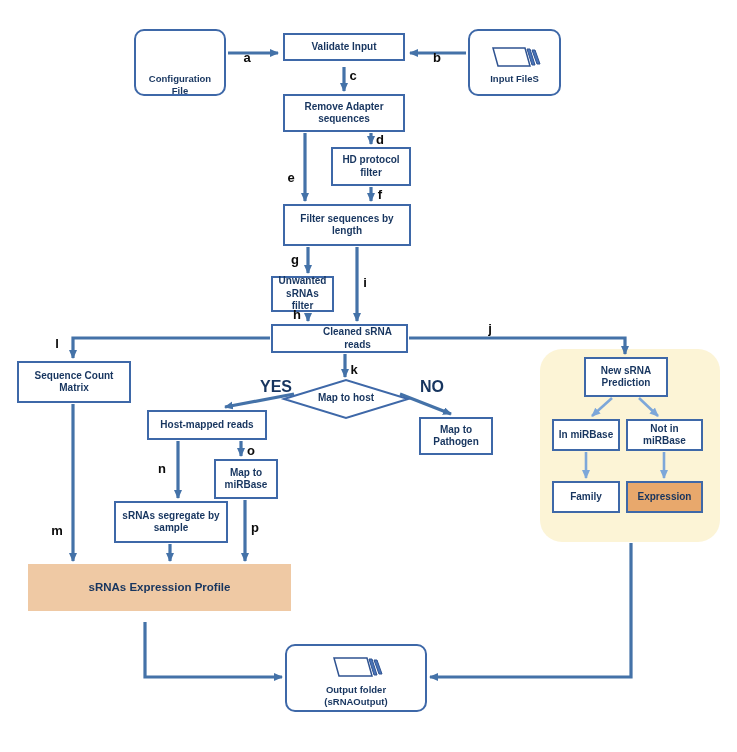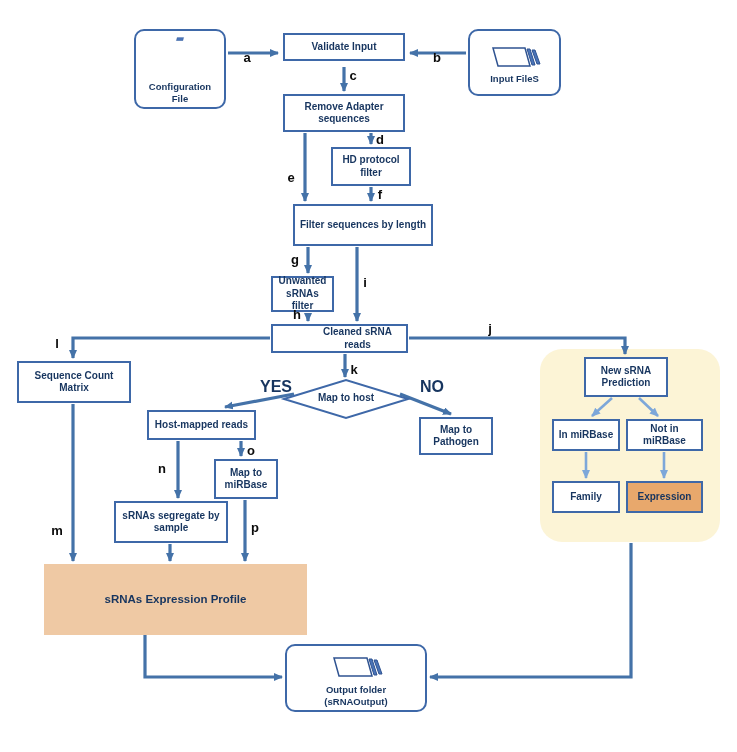--- a/index.html
+++ b/index.html
@@ -69,21 +69,21 @@
     </g>
     <g stroke="#7da7d9" stroke-width="2.6" fill="none">
       <line x1="612" y1="398" x2="592" y2="416" marker-end="url(#ahl)"></line>
       <line x1="639" y1="398" x2="658" y2="416" marker-end="url(#ahl)"></line>
       <line x1="586" y1="452" x2="586" y2="478" marker-end="url(#ahl)"></line>
       <line x1="664" y1="452" x2="664" y2="478" marker-end="url(#ahl)"></line>
     </g>
     <polygon points="284,399 346,380 408,399 346,418" fill="#ffffff" stroke="#3e68a8" stroke-width="2"></polygon>
   </svg>
 
-  <div class="node icon-box" style="left:134px; top:29px; width:92px; height:80px;gap:40px;">
+  <div class="node icon-box" style="left:134px; top:29px; width:92px; height:67px;gap:40px;">
     <svg width="46" height="24" viewBox="0 0 46 24">
       <path d="M7 3 L44 3 L39 21 L2 21 Z" fill="#4a74b8" stroke="#2f5391" stroke-width="1.5"></path>
     </svg>
     <span>Configuration File</span>
   </div>
 
   <div class="node" style="left:283px; top:33px; width:122px; height:28px;">
     <span>Validate Input</span>
   </div>
 
@@ -97,55 +97,55 @@
   </div>
 
   <div class="node" style="left:283px; top:94px; width:122px; height:38px;">
     <span>Remove Adapter sequences</span>
   </div>
 
   <div class="node" style="left:331px; top:147px; width:80px; height:39px;">
     <span>HD protocol filter</span>
   </div>
 
-  <div class="node" style="left:293px; top:204px; width:140px; height:42px;">
+  <div class="node" style="left:283px; top:204px; width:128px; height:42px;">
     <span>Filter sequences by length</span>
   </div>
 
   <div class="node" style="left:271px; top:276px; width:63px; height:36px;">
     <span>Unwanted sRNAs filter</span>
   </div>
 
   <div class="node" style="left:271px; top:324px; width:137px; height:29px;padding-left:40px;">
     <span>Cleaned sRNA reads</span>
   </div>
 
   <div class="node" style="left:17px; top:361px; width:114px; height:42px;">
     <span>Sequence Count Matrix</span>
   </div>
 
   <div class="diamond-text">Map to host</div>
 
-  <div class="node" style="left:147px; top:410px; width:109px; height:30px;">
+  <div class="node" style="left:147px; top:410px; width:120px; height:30px;">
     <span>Host-mapped reads</span>
   </div>
 
   <div class="node" style="left:419px; top:417px; width:74px; height:38px;">
     <span>Map to Pathogen</span>
   </div>
 
   <div class="node" style="left:214px; top:459px; width:64px; height:40px;">
     <span>Map to miRBase</span>
   </div>
 
   <div class="node" style="left:114px; top:501px; width:114px; height:42px;">
     <span>sRNAs segregate by sample</span>
   </div>
 
-  <div class="node tan" style="left:44px; top:564px; width:263px; height:71px;">
+  <div class="node tan" style="left:28px; top:564px; width:263px; height:47px;">
     <span>sRNAs Expression Profile</span>
   </div>
 
   <div class="node" style="left:584px; top:357px; width:84px; height:40px;">
     <span>New sRNA Prediction</span>
   </div>
 
   <div class="node" style="left:552px; top:419px; width:68px; height:32px;">
     <span>In miRBase</span>
   </div>

